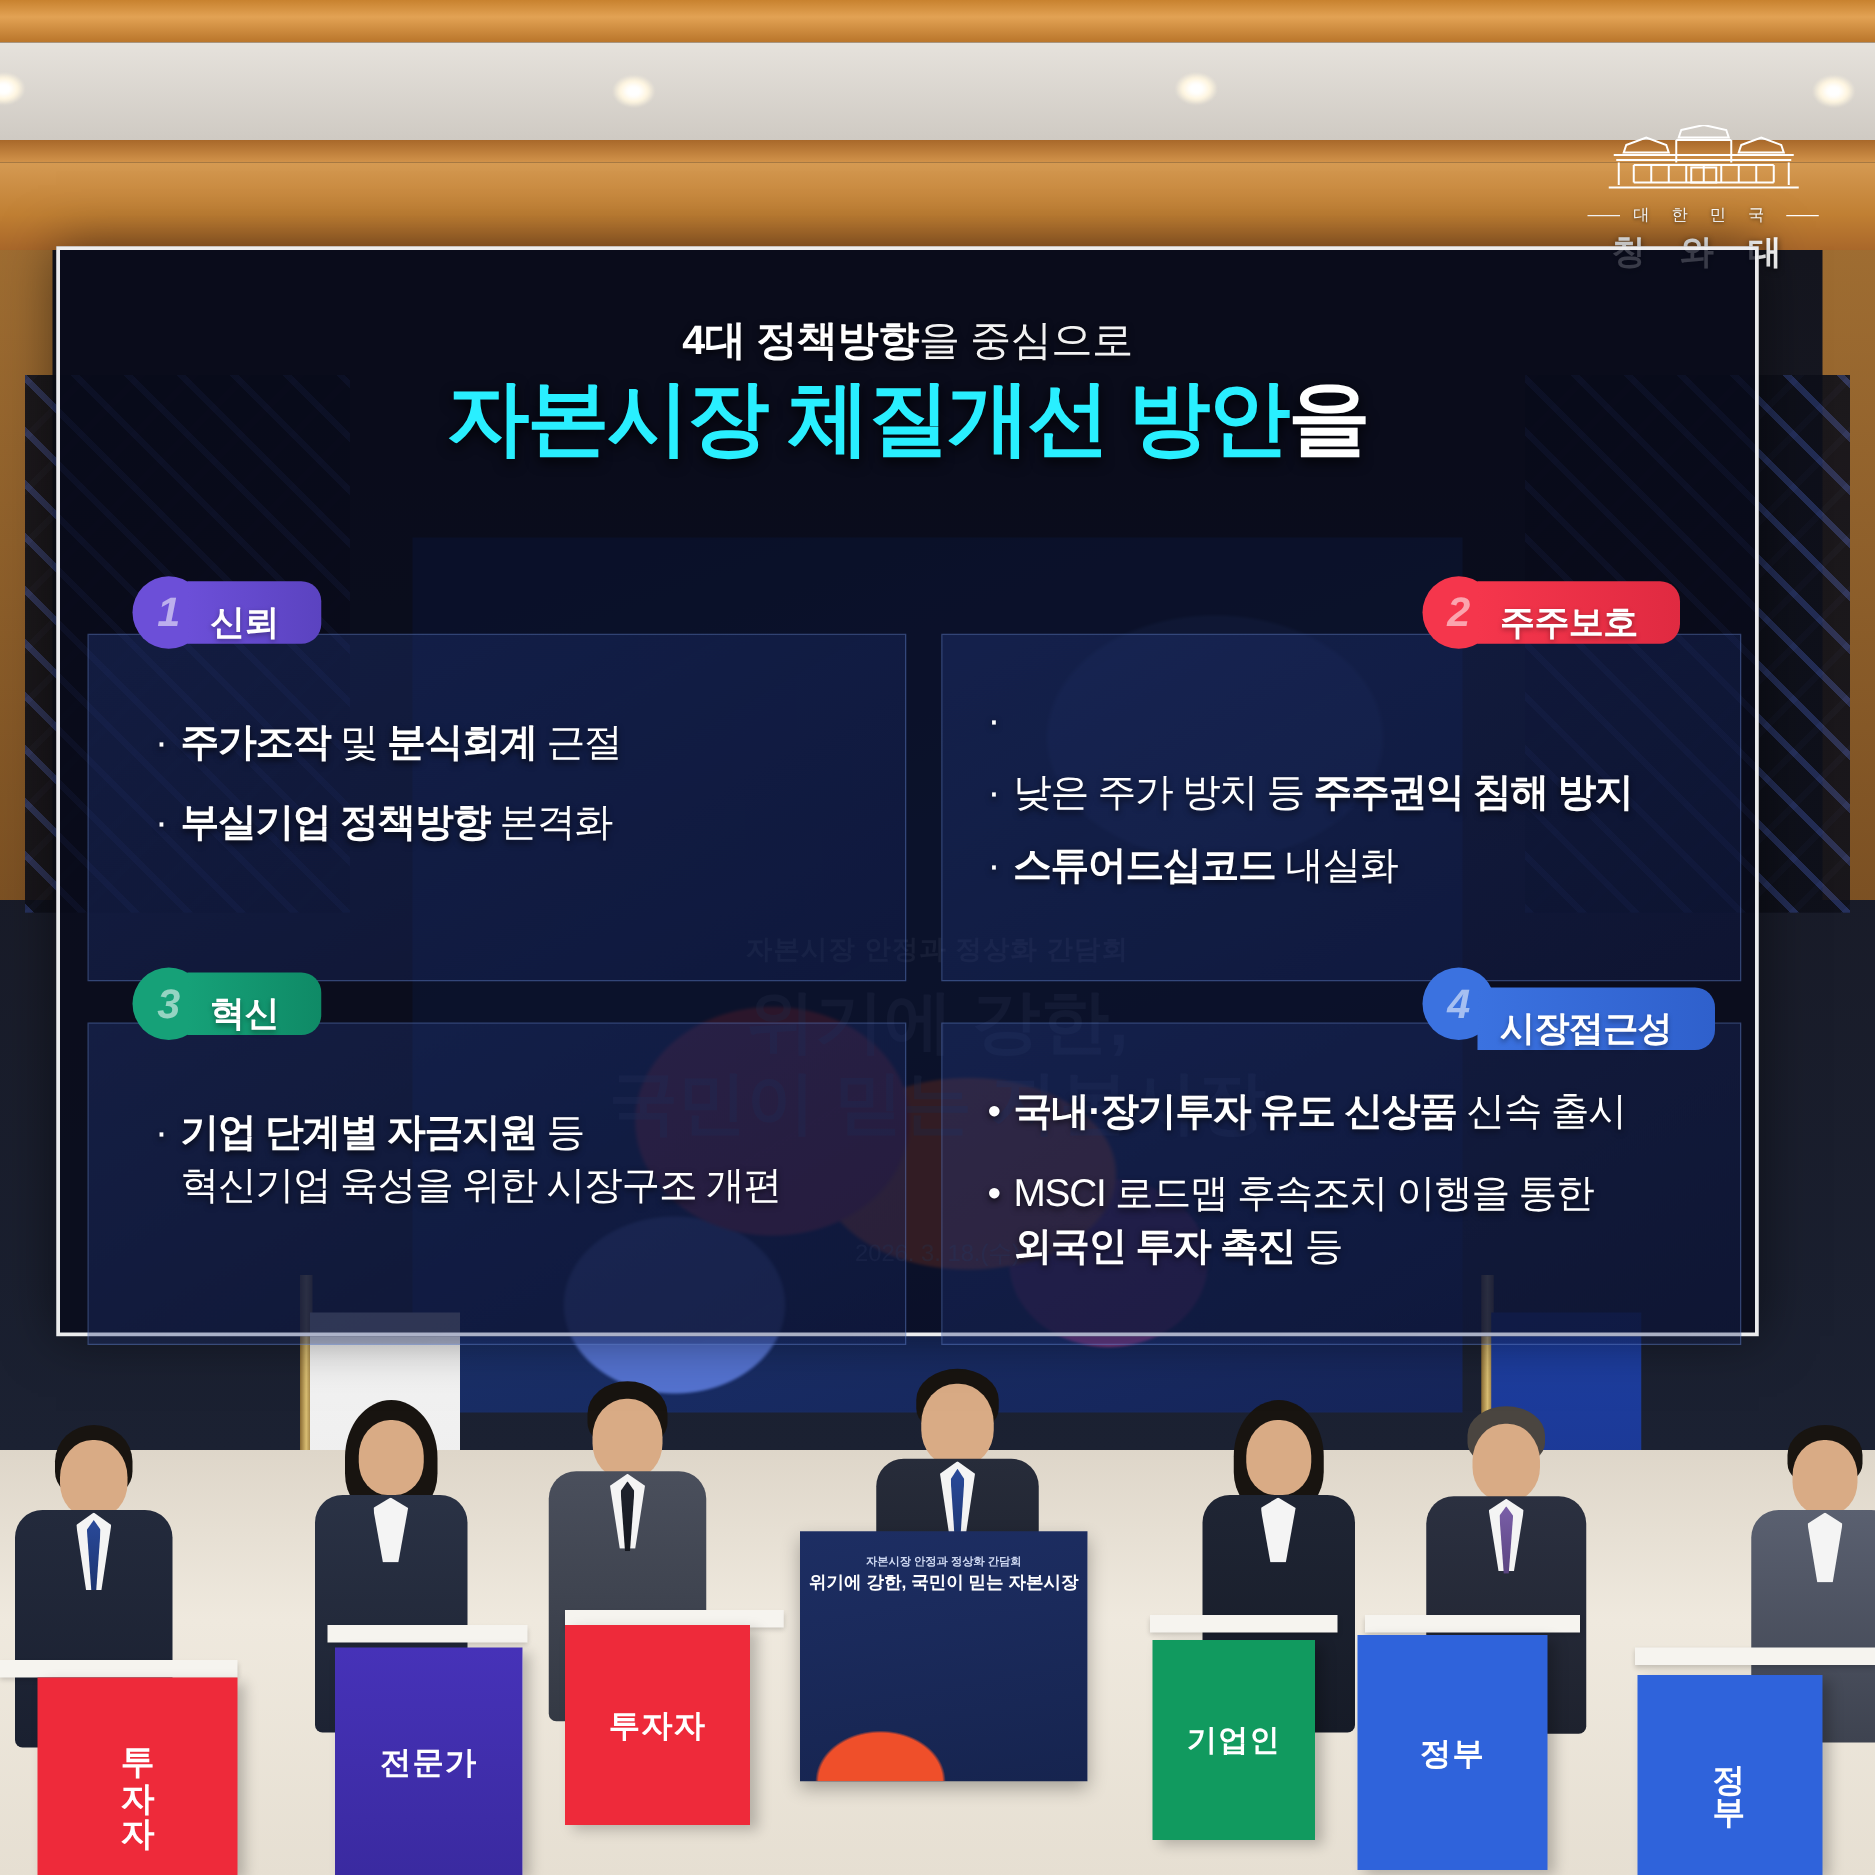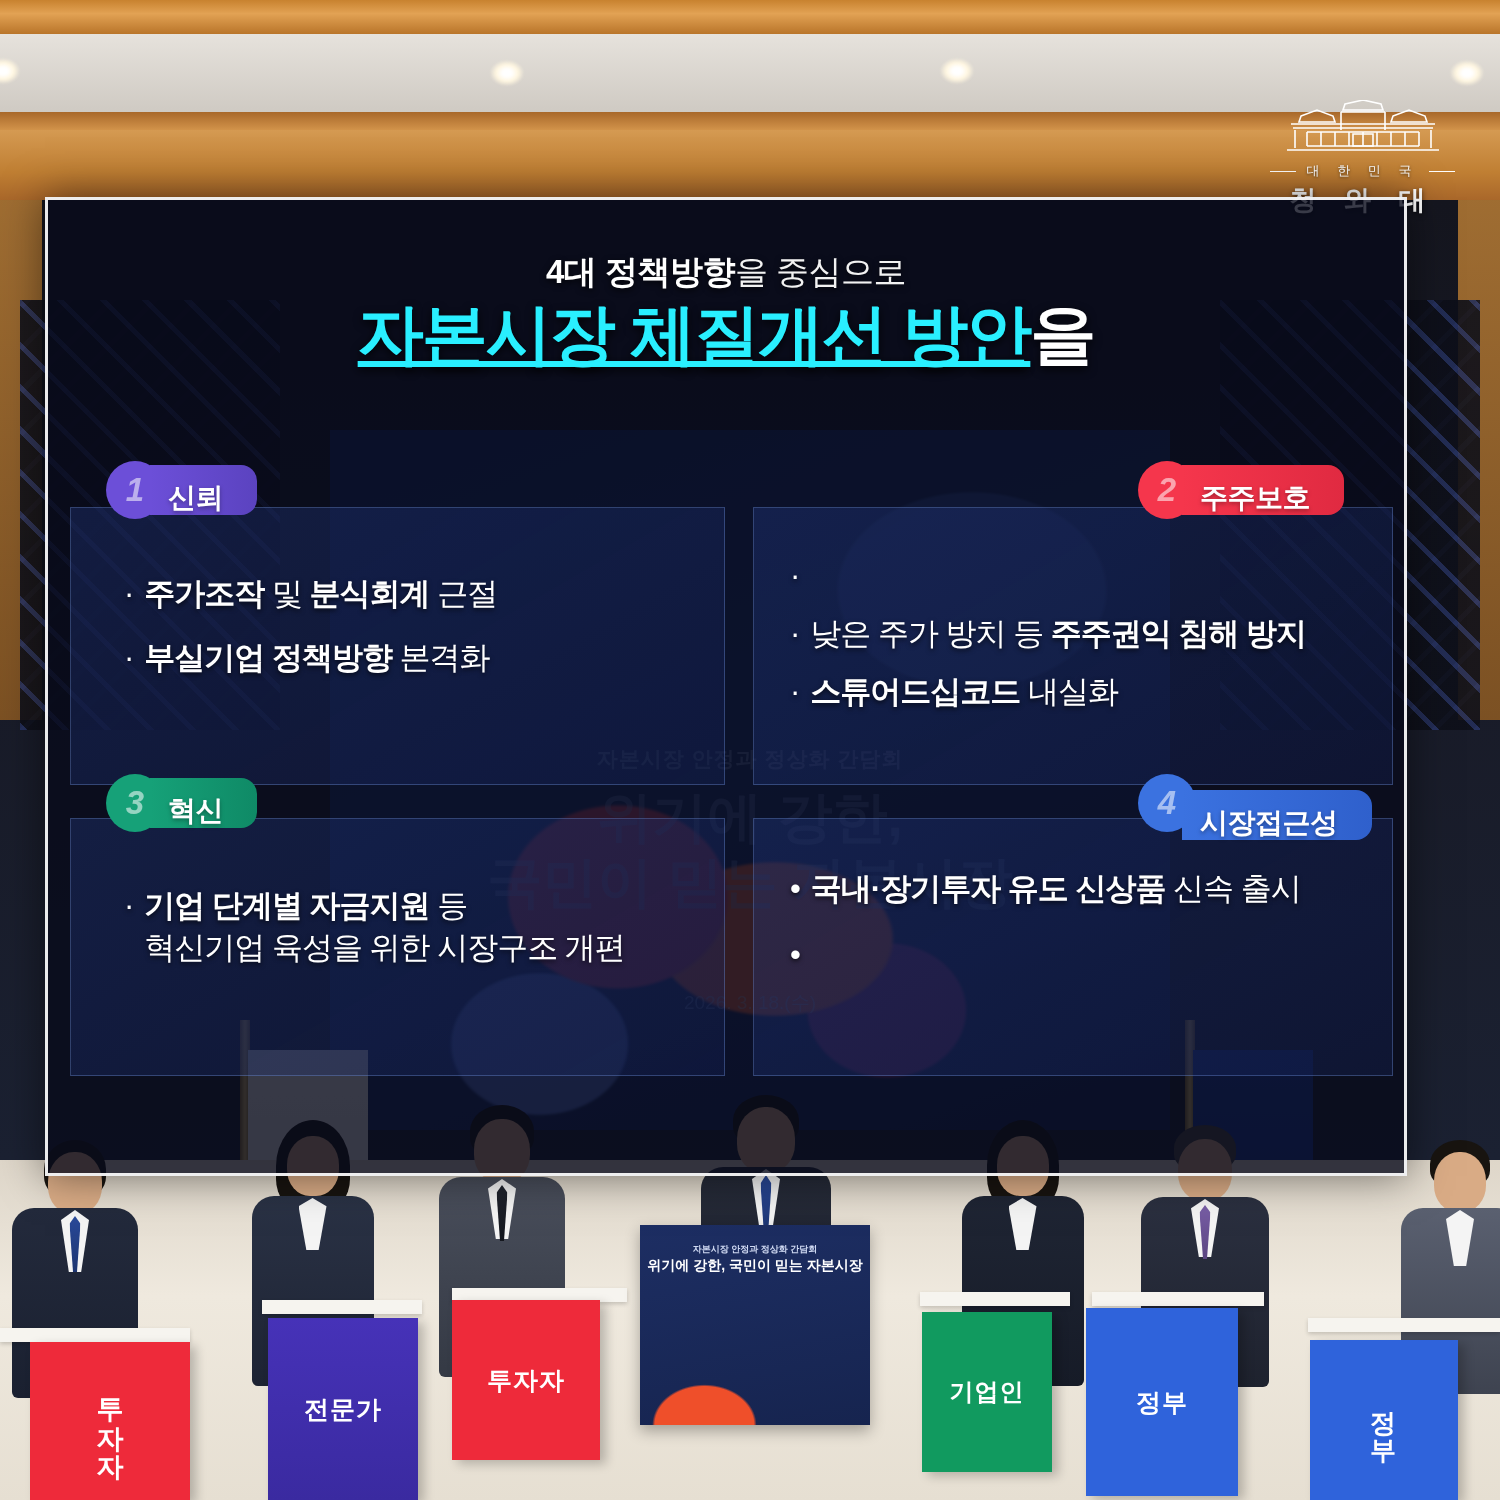--- a/index.html
+++ b/index.html
@@ -105,34 +105,34 @@
   .lectern .lc2 { position:absolute; top:32px; width:100%; text-align:center;
     color:#fff; font-size:14px; font-weight:bold; }
   .lectern .chart { position:absolute; left:0; bottom:0; width:100%; height:110px;
     background:radial-gradient(ellipse 90px 70px at 28% 100%,#ef4f2a 0 55%,rgba(239,79,42,0) 58%); }
 
   
   .tabletop { position:absolute; height:14px; background:#f6f4ef;
     box-shadow:0 2px 4px rgba(0,0,0,.18); }
 
   
-  #overlay { position:absolute; left:45px; top:197px; width:1362px; height:979px;
+  #overlay { position:absolute; left:45px; top:197px; width:1362px; height:872px;
     background:rgba(7,10,26,.80);
     border:3px solid rgba(255,255,255,.92);
     box-shadow:0 0 40px rgba(0,0,0,.5); }
 
   .subtitle { position:absolute; top:50px; width:100%; text-align:center;
     font-size:33px; color:#f2f2f2; letter-spacing:-.5px;
     text-shadow:0 2px 6px rgba(0,0,0,.8); }
   .subtitle b { font-weight:bold; color:#ffffff; }
 
   .title { position:absolute; top:98px; width:100%; text-align:center;
     font-size:66px; font-weight:bold; line-height:1.1; letter-spacing:-2px;
     text-shadow:0 3px 10px rgba(0,0,0,.85); }
-  .title .cy { color:#29efff;text-decoration:underline; }
+  .title .cy { color:#29efff; }
   .title .wh { color:#ffffff; }
 
   
   .badge { position:absolute; height:58px; display:flex; align-items:center; }
   .badge .num { width:58px; height:58px; border-radius:50%;
     display:flex; align-items:center; justify-content:center;
     font-size:33px; font-weight:bold; font-style:italic;
     color:rgba(255,255,255,.55); flex:0 0 auto; }
   .badge .lbl { height:50px; display:flex; align-items:center;
     padding:16px 34px 0 18px; margin-left:-14px;
@@ -375,15 +375,16 @@
     <div class="num">4</div>
     <div class="lbl">시장접근성</div>
   </div>
   <div class="bullets" style="left:742px; top:668px; width:620px;">
     <div class="bl" style="margin-bottom:24px;">
         <span class="dot">•</span>
         <span><b>국내·장기투자 유도 신상품</b><span class="reg"> 신속 출시</span></span>
       </div>
     <div class="bl">
         <span class="dot">•</span>
+        <span><span class="reg">MSCI 로드맵 후속조치 이행을 통한</span><br><b>외국인 투자 촉진</b><span class="reg"> 등</span></span>
       </div>
   </div>
 </div>
 
 </body></html>

